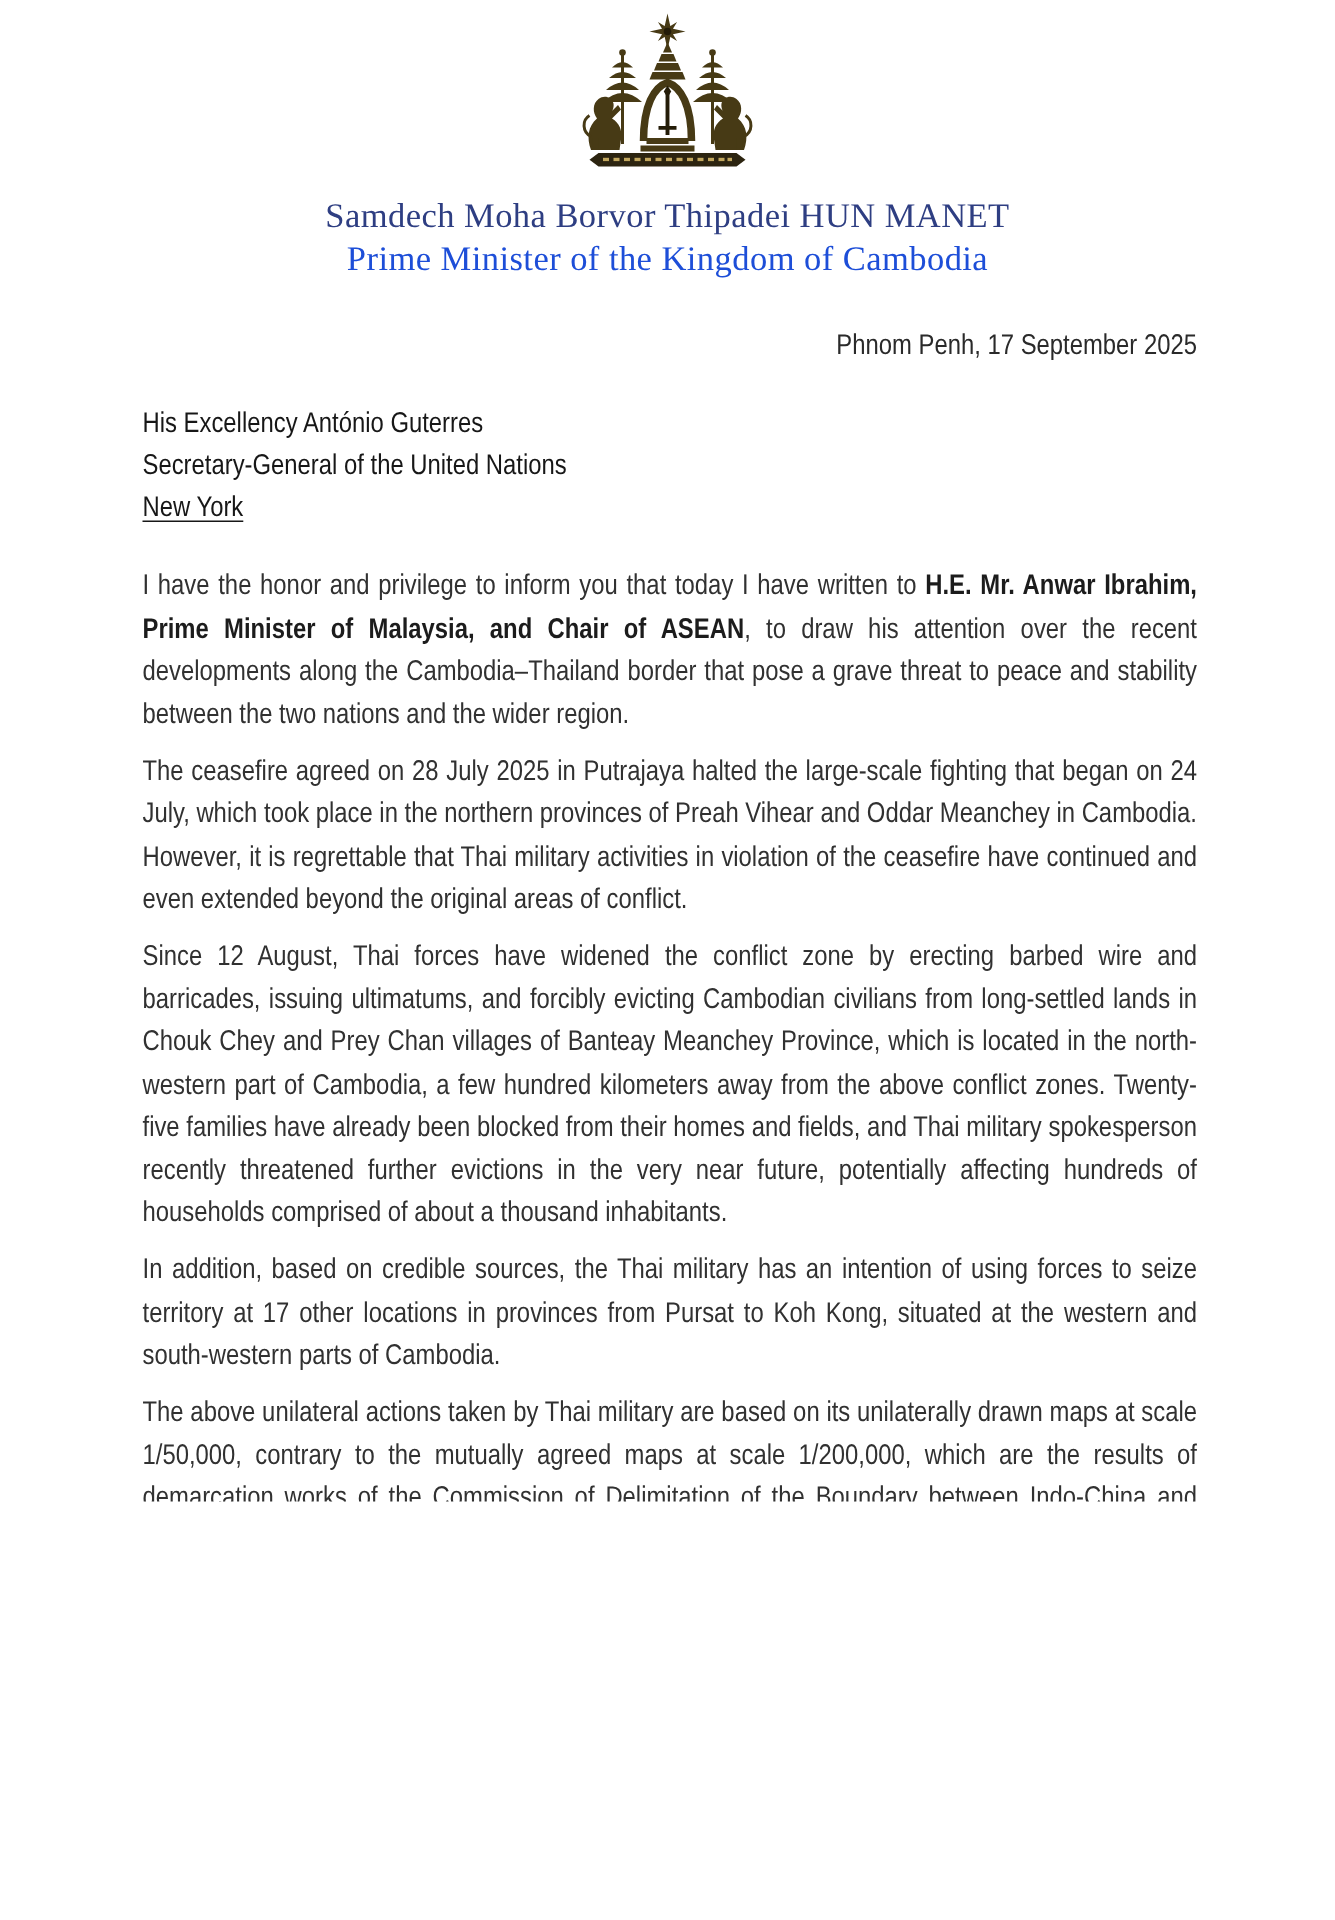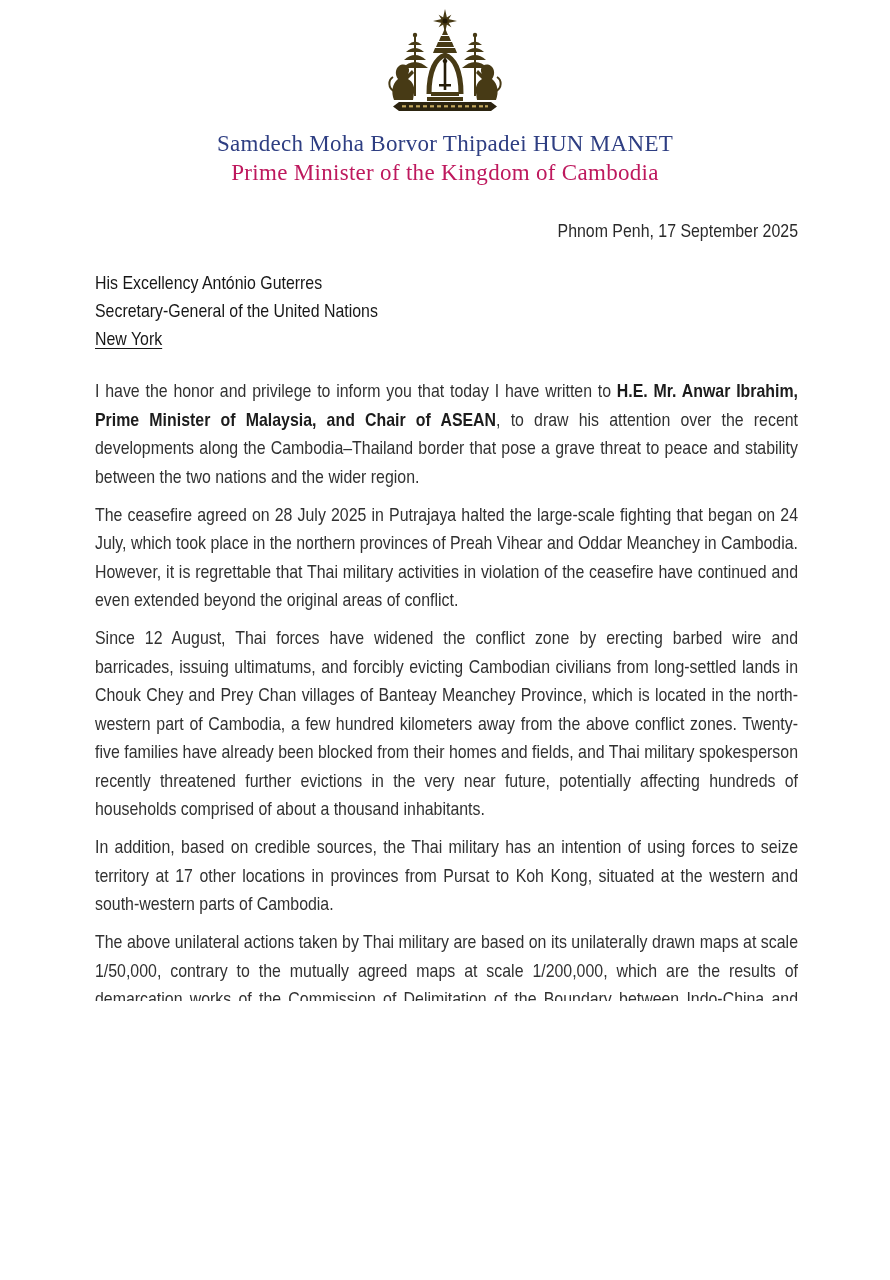--- a/index.html
+++ b/index.html
@@ -130,21 +130,21 @@
             <rect x="73" y="97.2" width="4" height="2.2"></rect>
             <rect x="80" y="97.2" width="4" height="2.2"></rect>
             <rect x="87" y="97.2" width="4" height="2.2"></rect>
             <rect x="94" y="97.2" width="4" height="2.2"></rect>
             <rect x="100" y="97.2" width="3" height="2.2"></rect>
           </g>
         </g>
       </svg>
     </div>
     <div class="lh-title" style="color: rgb(46, 62, 130);">Samdech Moha Borvor Thipadei HUN MANET</div>
-    <div class="lh-sub" style="color: #be185d;">Prime Minister of the Kingdom of Cambodia</div>
+    <div class="lh-sub" style="color: #1d4ed8;">Prime Minister of the Kingdom of Cambodia</div>
   </div>
 
   <div class="content">
     <div class="date-line">Phnom Penh, 17 September 2025</div>
 
     <div class="addressee">
       <div>His Excellency António Guterres</div>
       <div>Secretary-General of the United Nations</div>
       <div class="underline">New York</div>
     </div>

